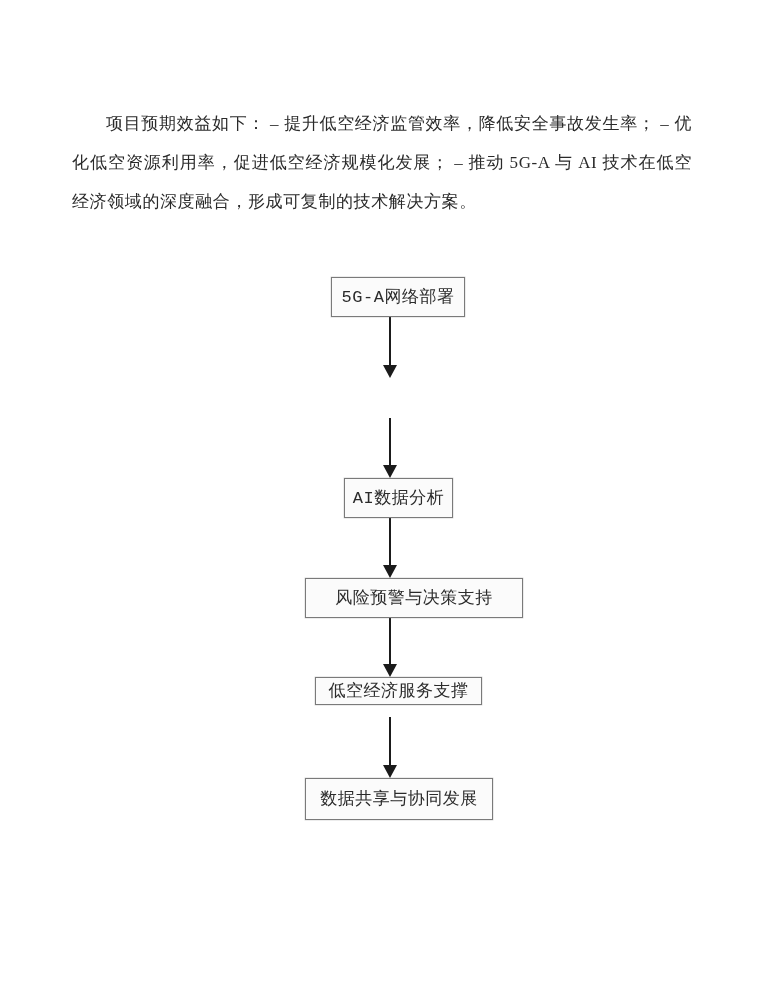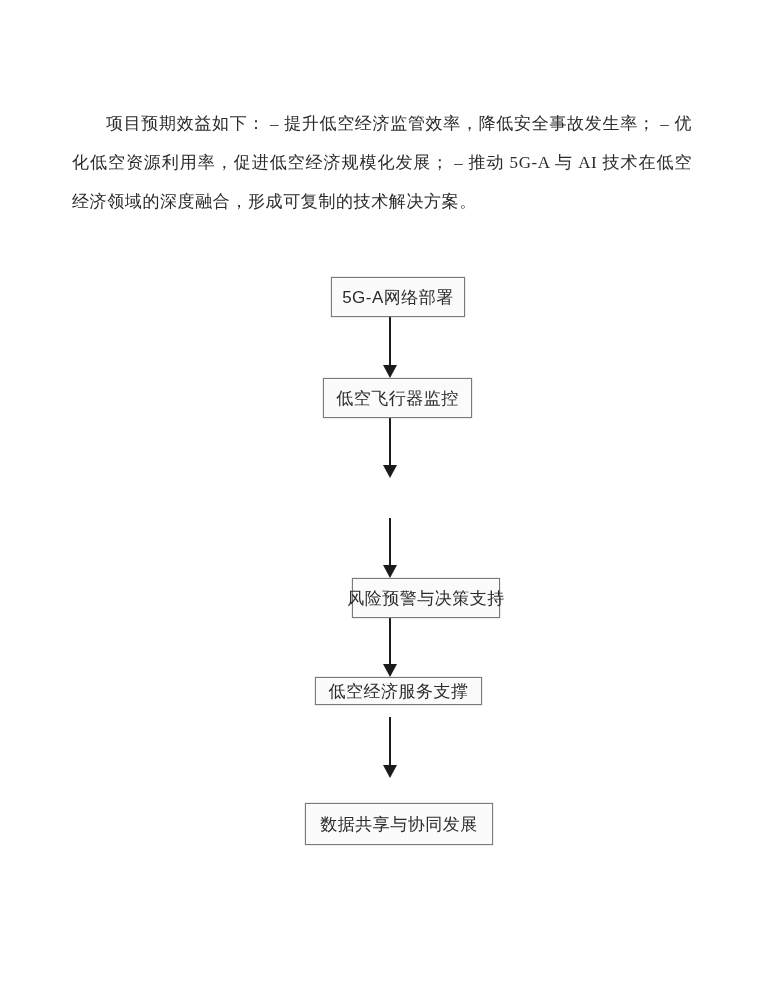--- a/index.html
+++ b/index.html
@@ -46,21 +46,21 @@
     height: 570px;
   }
   .flow-node {
     position: absolute;
     box-sizing: border-box;
     border: 1.4px solid #7a7a7a;
     background: #fbfbfb;
     display: flex;
     align-items: center;
     justify-content: center;
-    font-family: Liberation Sans, sans-serif;
+    font-family: Liberation Mono, monospace;
     font-size: 17px;
     color: #2b2b2b;
     letter-spacing: 0.5px;
     line-height: 1;
     box-shadow: 0 0 0 0.4px rgba(120,120,120,0.35);
   }
   .flow-node-label {
     display: block;
     white-space: nowrap;
   }
@@ -114,25 +114,25 @@
       <div class="shaft" style="height: 47px;"></div>
       <div class="head"></div>
     </div>
     <div class="flow-arrow" style="left: 382px; top: 455px; height: 61px;">
       <div class="shaft" style="height: 49px;"></div>
       <div class="head"></div>
     </div>
     <div class="flow-node" style="left: 331px; top: 15px; width: 134px; height: 40px; border-color: rgb(122, 122, 122); background: rgb(251, 251, 251);">
       <span class="flow-node-label">5G-A网络部署</span>
     </div>
-    <div class="flow-node" style="left: 323px; top: 116px; width: 149px; height: 40px; border-color: rgb(122, 122, 122); background: rgb(251, 251, 251);">
-      <span class="flow-node-label">低空飞行器监控</span>
+    <div class="flow-node" style="left: 344px; top: 216px; width: 109px; height: 40px; border-color: rgb(122, 122, 122); background: rgb(251, 251, 251);">
+      <span class="flow-node-label">AI数据分析</span>
     </div>
-    <div class="flow-node" style="left: 305px; top: 316px; width: 148px; height: 40px; border-color: rgb(122, 122, 122); background: rgb(251, 251, 251); margin-left: 47px;">
+    <div class="flow-node" style="left: 305px; top: 316px; width: 218px; height: 40px; border-color: rgb(122, 122, 122); background: rgb(251, 251, 251);">
       <span class="flow-node-label">风险预警与决策支持</span>
     </div>
     <div class="flow-node" style="left: 315px; top: 415px; width: 167px; height: 28px; border-color: rgb(122, 122, 122); background: rgb(251, 251, 251);">
       <span class="flow-node-label">低空经济服务支撑</span>
     </div>
-    <div class="flow-node" style="left: 305px; top: 541px; width: 188px; height: 42px; border-color: rgb(122, 122, 122); background: rgb(251, 251, 251);">
+    <div class="flow-node" style="left: 305px; top: 516px; width: 188px; height: 42px; border-color: rgb(122, 122, 122); background: rgb(251, 251, 251);">
       <span class="flow-node-label">数据共享与协同发展</span>
     </div>
   </div>
 
 </body></html>

